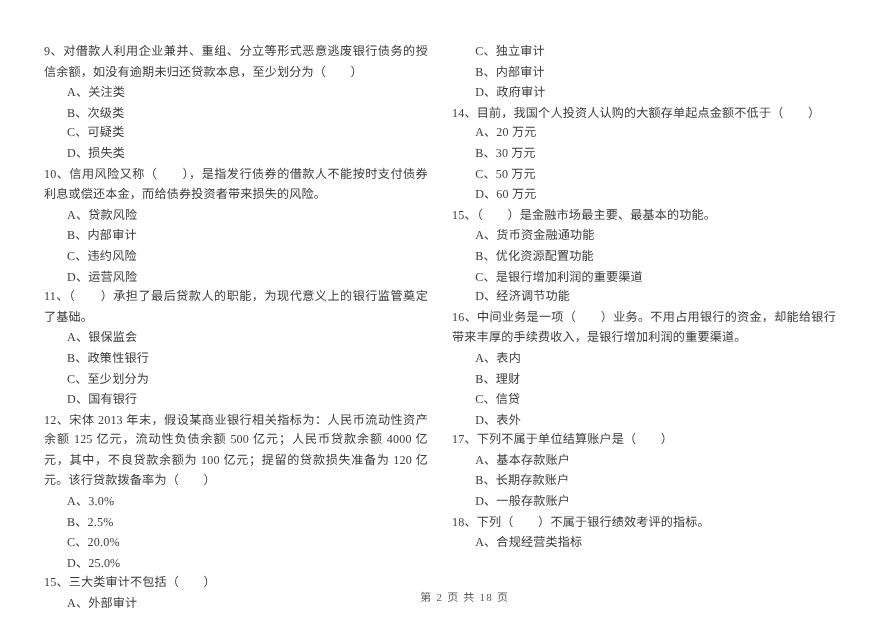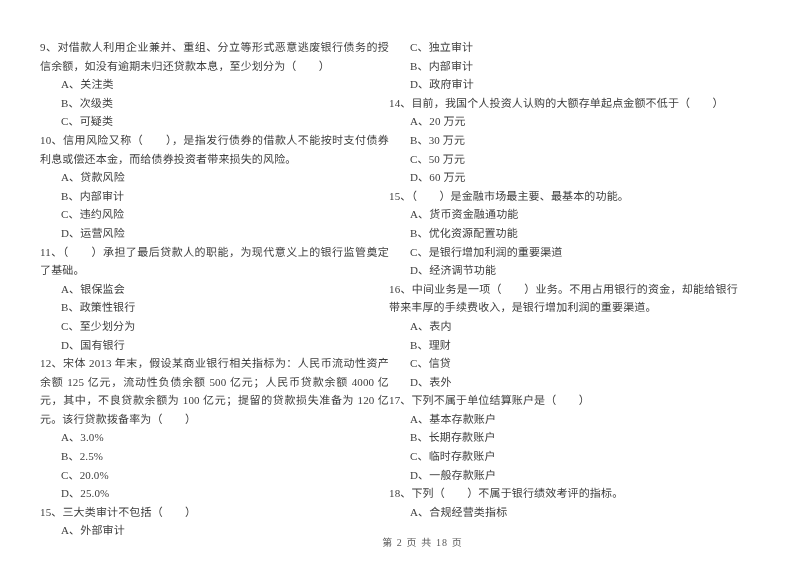--- a/index.html
+++ b/index.html
@@ -20,20 +20,21 @@
     position: relative;
     width: 800px;
     height: 565px;
     box-sizing: border-box;
     padding: 38px 40px 0 40px;
   }
   .columns {
     display: flex;
     flex-direction: row;
     align-items: flex-start;
+    gap: 22px;
     width: 720px;
     margin: 0 auto;
   }
   .col {
     width: 349px;
     flex: 0 0 349px;
   }
 
   
   .q {
@@ -85,20 +86,21 @@
   <div class="columns">
 
     <div class="col">
 
       <div class="q">
         <p class="q-stem">9、对借款人利用企业兼并、重组、分立等形式恶意逃废银行债务的授信余额，如没有逾期未归还贷款本息，至少划分为（　　）</p>
         <ul class="q-opts">
           <li>A、关注类</li>
           <li>B、次级类</li>
           <li>C、可疑类</li>
+          <li>D、损失类</li>
         </ul>
       </div>
 
       <div class="q">
         <p class="q-stem">10、信用风险又称（　　），是指发行债券的借款人不能按时支付债券利息或偿还本金，而给债券投资者带来损失的风险。</p>
         <ul class="q-opts">
           <li>A、贷款风险</li>
           <li>B、内部审计</li>
           <li>C、违约风险</li>
           <li>D、运营风险</li>
@@ -172,21 +174,20 @@
           <li>C、信贷</li>
           <li>D、表外</li>
         </ul>
       </div>
 
       <div class="q">
         <p class="q-stem">17、下列不属于单位结算账户是（　　）</p>
         <ul class="q-opts">
           <li>A、基本存款账户</li>
           <li>B、长期存款账户</li>
-          <li>C、临时存款账户</li>
           <li>D、一般存款账户</li>
         </ul>
       </div>
 
       <div class="q">
         <p class="q-stem">18、下列（　　）不属于银行绩效考评的指标。</p>
         <ul class="q-opts">
           <li>A、合规经营类指标</li>
         </ul>
       </div>

